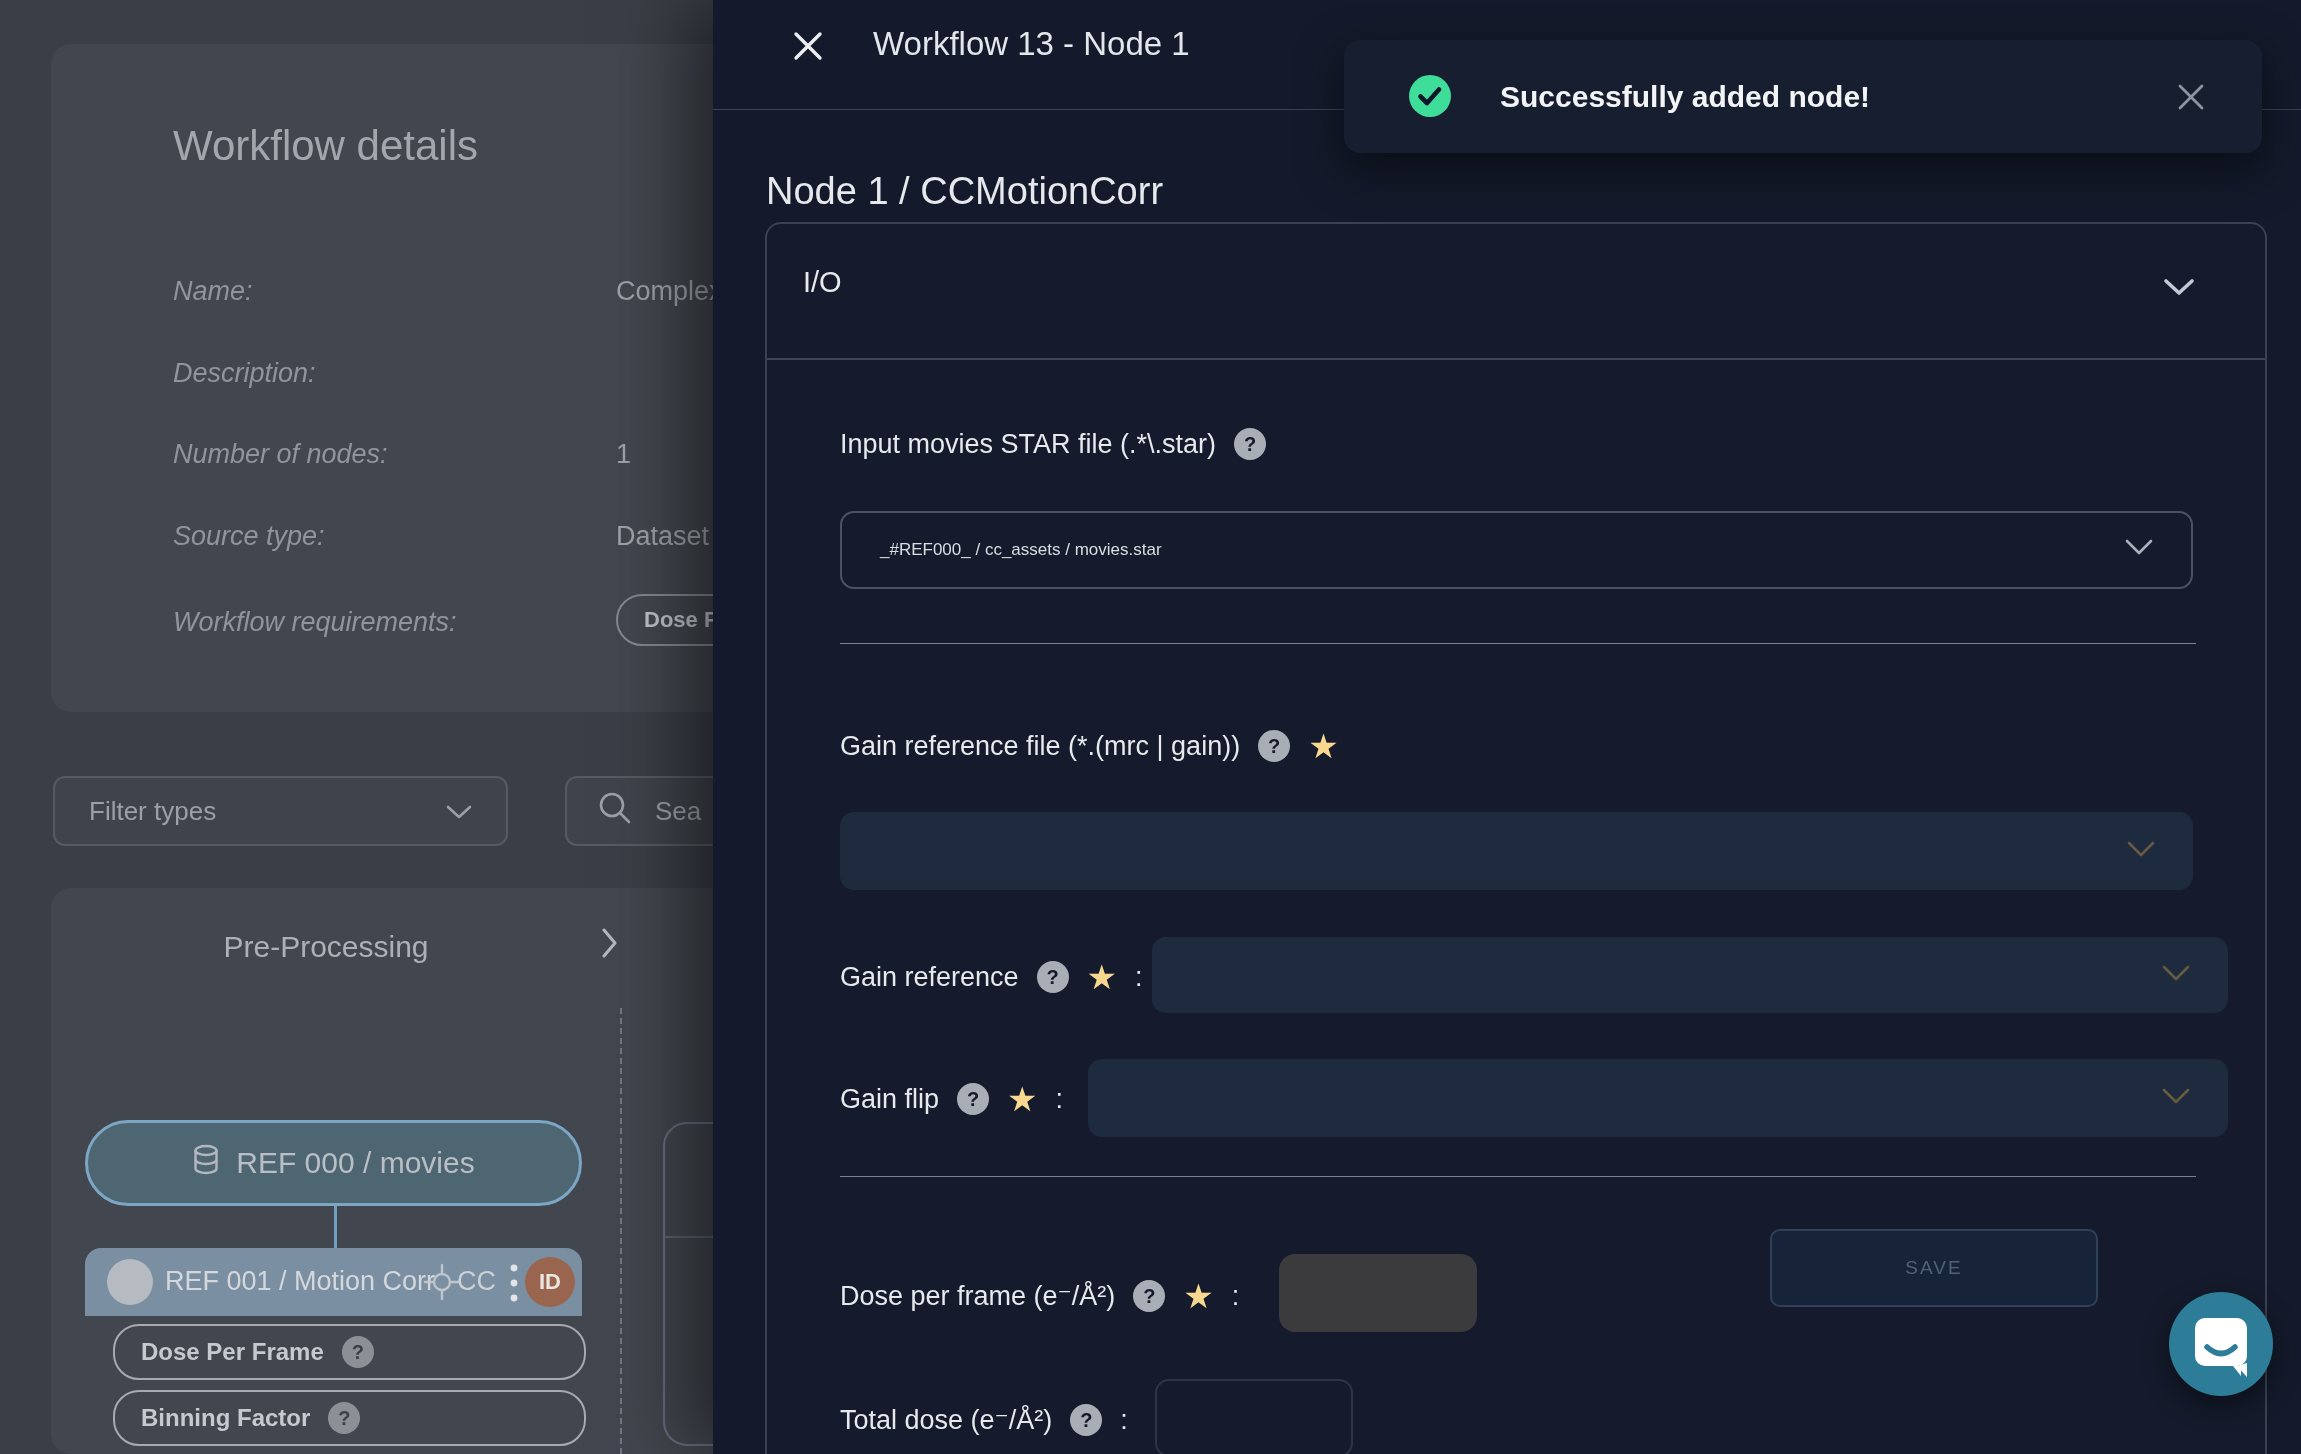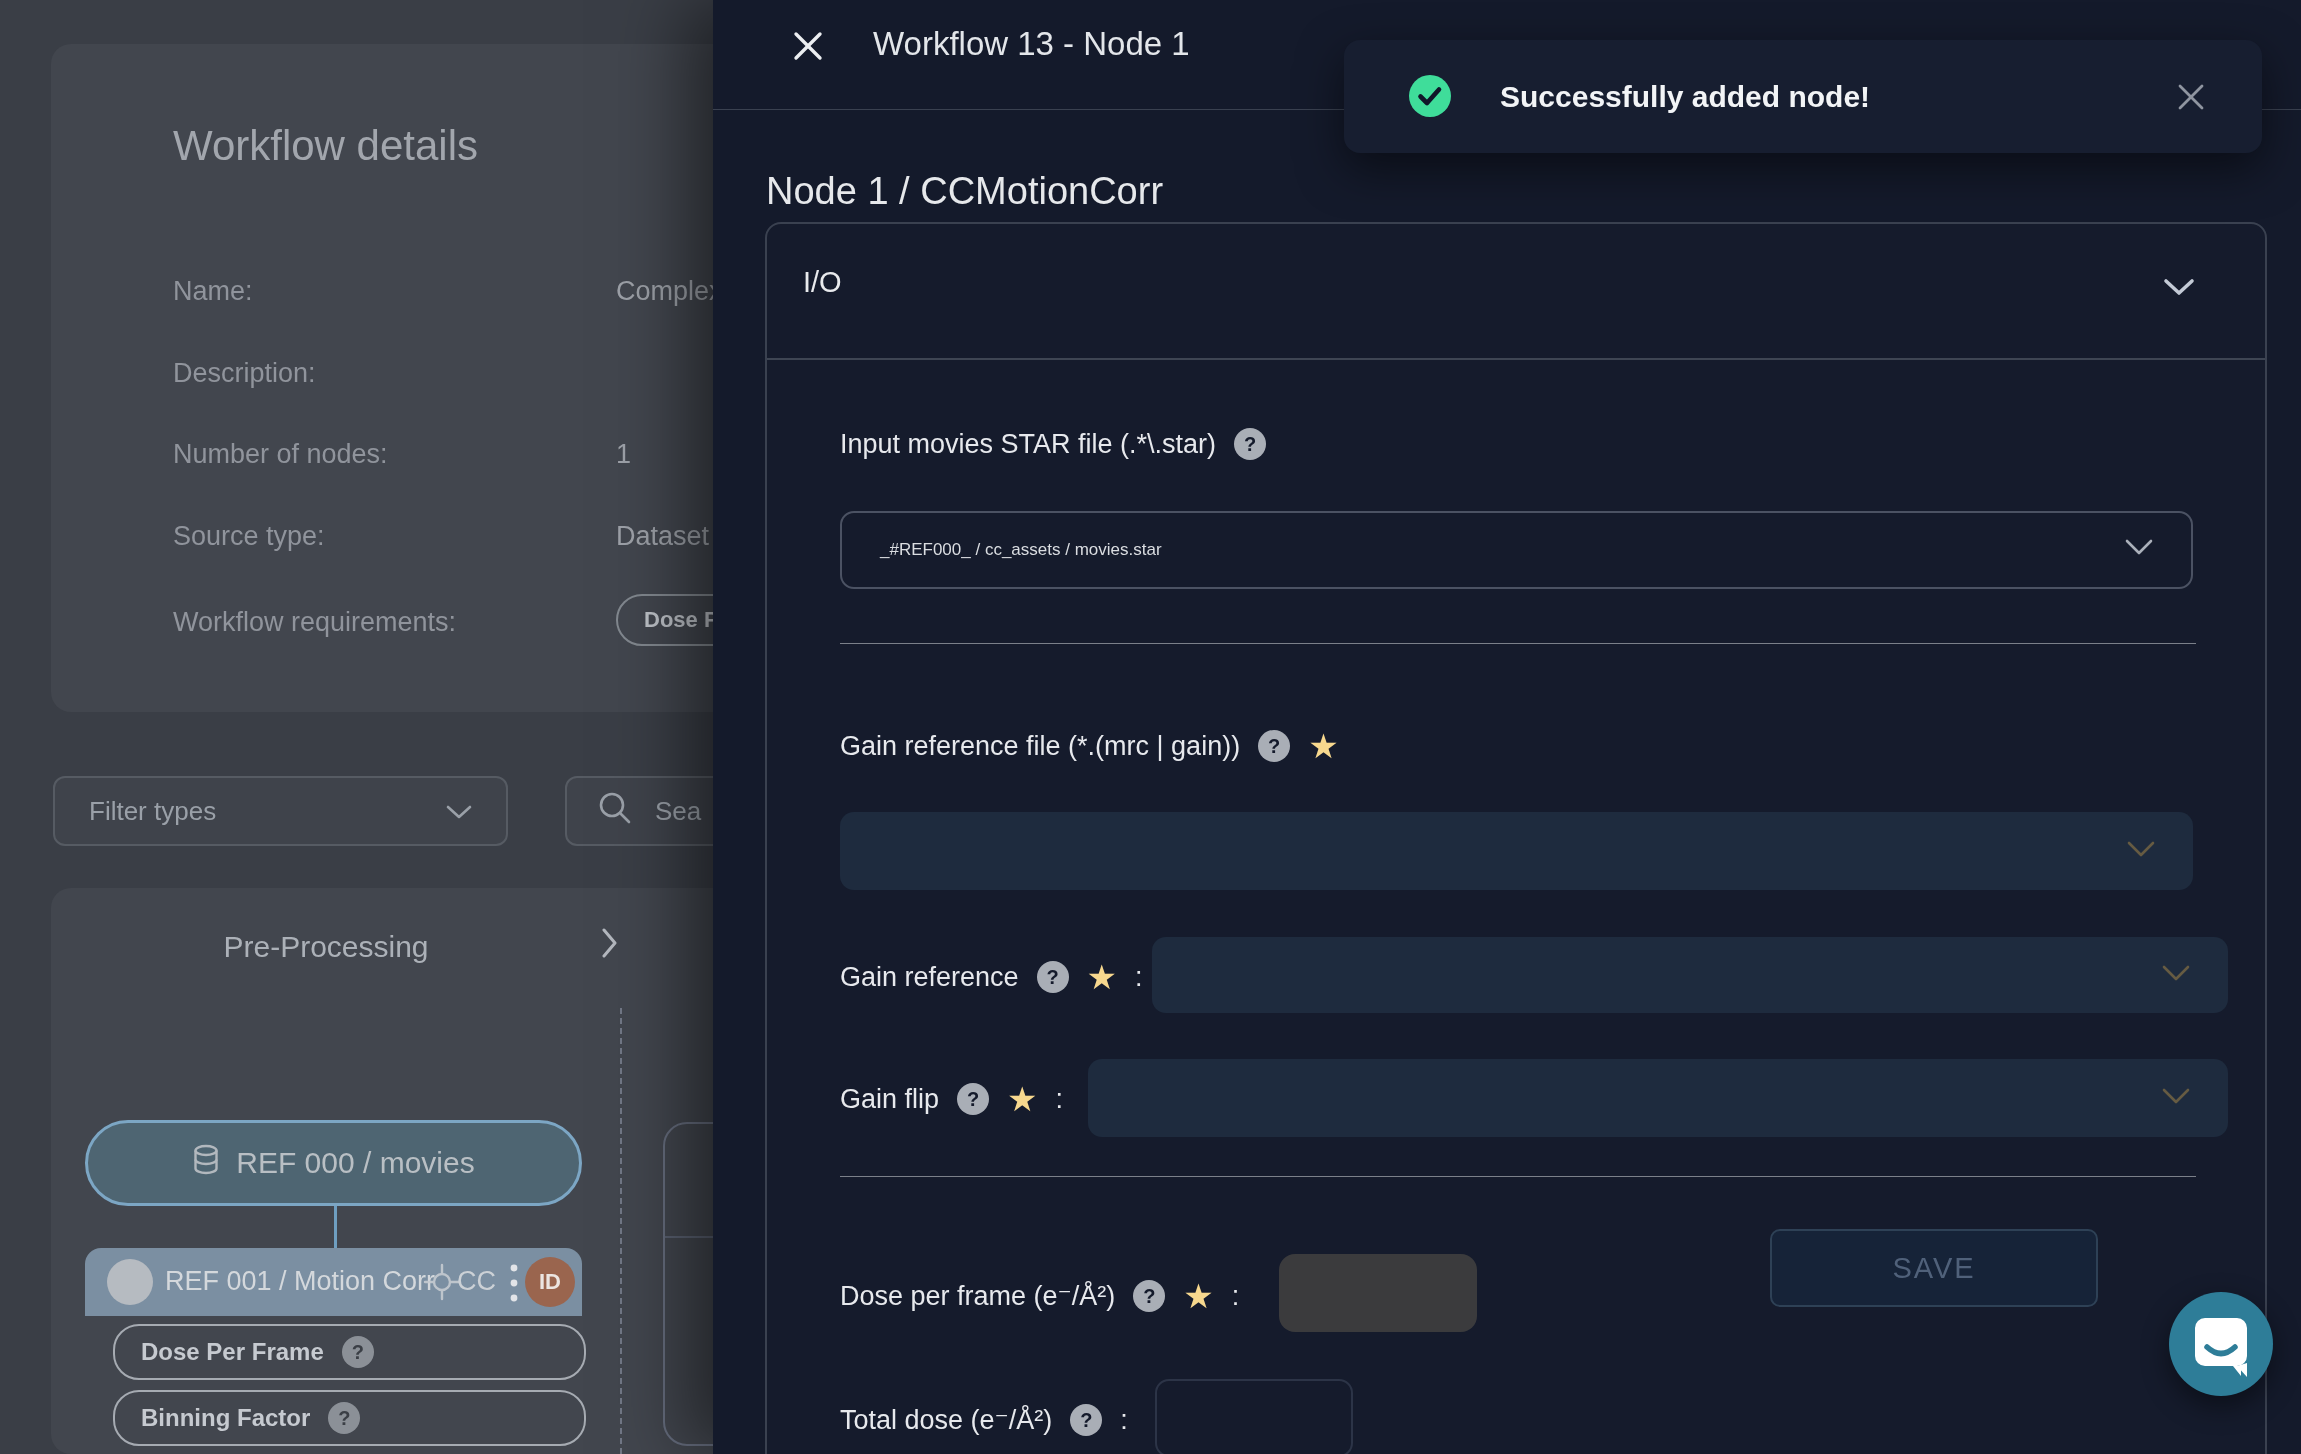--- a/index.html
+++ b/index.html
@@ -7,21 +7,21 @@
   .app {
     position: relative; width: 2301px; height: 1454px; overflow: hidden;
     background: #3a3e46;
     font-family: "Liberation Sans", "DejaVu Sans", sans-serif;
   }
   .abs { position: absolute; }
 
   
   .details-card { left:51px; top:44px; width:880px; height:668px; background:#42464e; border-radius:20px; }
   .dc-title { left:122px; top:78px; font-size:42px; font-weight:500; color:#a2a6ad; }
-  .dc-row { left:122px; width:600px; height:40px; display:flex; align-items:center; font-size:27px; color:#90949c; }
+  .dc-row { left:122px; width:600px; height:40px; display:flex; align-items:center; font-size:27px; color:#90949c;font-style:italic; }
   .dc-val { left:565px; width:340px; height:40px; display:flex; align-items:center; font-size:27px; color:#9da1a8; }
   .row-0 { top:227px; } .row-1 { top:309px; } .row-2 { top:390px; } .row-3 { top:472px; } .row-4 { top:558px; }
   .req-badge {
     left:565px; top:550px; height:52px; padding:0 26px; border:2px solid #82888f; border-radius:26px;
     display:flex; align-items:center; font-size:22px; font-weight:700; color:#bfc3c9; white-space:nowrap;
   }
   .left-input {
     height:70px; background:#3f434b; border:2px solid #565b63; border-radius:12px;
     display:flex; align-items:center; color:#9aa0a8; font-size:26px;
   }
@@ -106,21 +106,21 @@
   .sel-gainref { left:73px; top:588px; width:1353px; height:78px; }
   .row-rotation { left:73px; top:733px; }
   .field-rotation { left:385px; top:713px; width:1076px; height:76px; }
   .row-flip { left:73px; top:855px; }
   .field-flip { left:321px; top:835px; width:1140px; height:78px; }
   .hr-2 { left:73px; top:952px; width:1356px; }
   .row-dose { left:73px; top:1052px; }
   .input-dose { left:512px; top:1030px; width:198px; height:78px; background:#3b3b3d; border:none; border-radius:16px; outline:none; color:#e7e9ed; font-size:27px; padding:0 20px; font-family:inherit; }
   .save-btn {
     left:1003px; top:1005px; width:328px; height:78px; background:#162338; border:2px solid #2e4156; border-radius:10px;
-    font-size:29px; letter-spacing:2px; color:#50617a; font-family:inherit; cursor:pointer;
+    font-size:19px; letter-spacing:2px; color:#50617a; font-family:inherit; cursor:pointer;
   }
   .row-total { left:73px; top:1176px; }
   .input-total { left:388px; top:1155px; width:198px; height:78px; background:transparent; border:2px solid #2c3447; border-radius:14px; outline:none; color:#e7e9ed; font-size:27px; padding:0 20px; font-family:inherit; }
 
   
   .toast { left:1344px; top:40px; width:918px; height:113px; background:#171e30; border-radius:16px; box-shadow:0 16px 45px rgba(0,0,0,0.5); z-index:20; }
   .toast-check { left:64px; top:34px; }
   .toast-msg { left:156px; top:0; height:113px; display:flex; align-items:center; font-size:30px; font-weight:600; color:#f2f4f6; }
   .toast-close { left:828px; top:38px; width:38px; height:38px; color:#8f95a0; display:flex; align-items:center; justify-content:center; cursor:pointer; }
 

